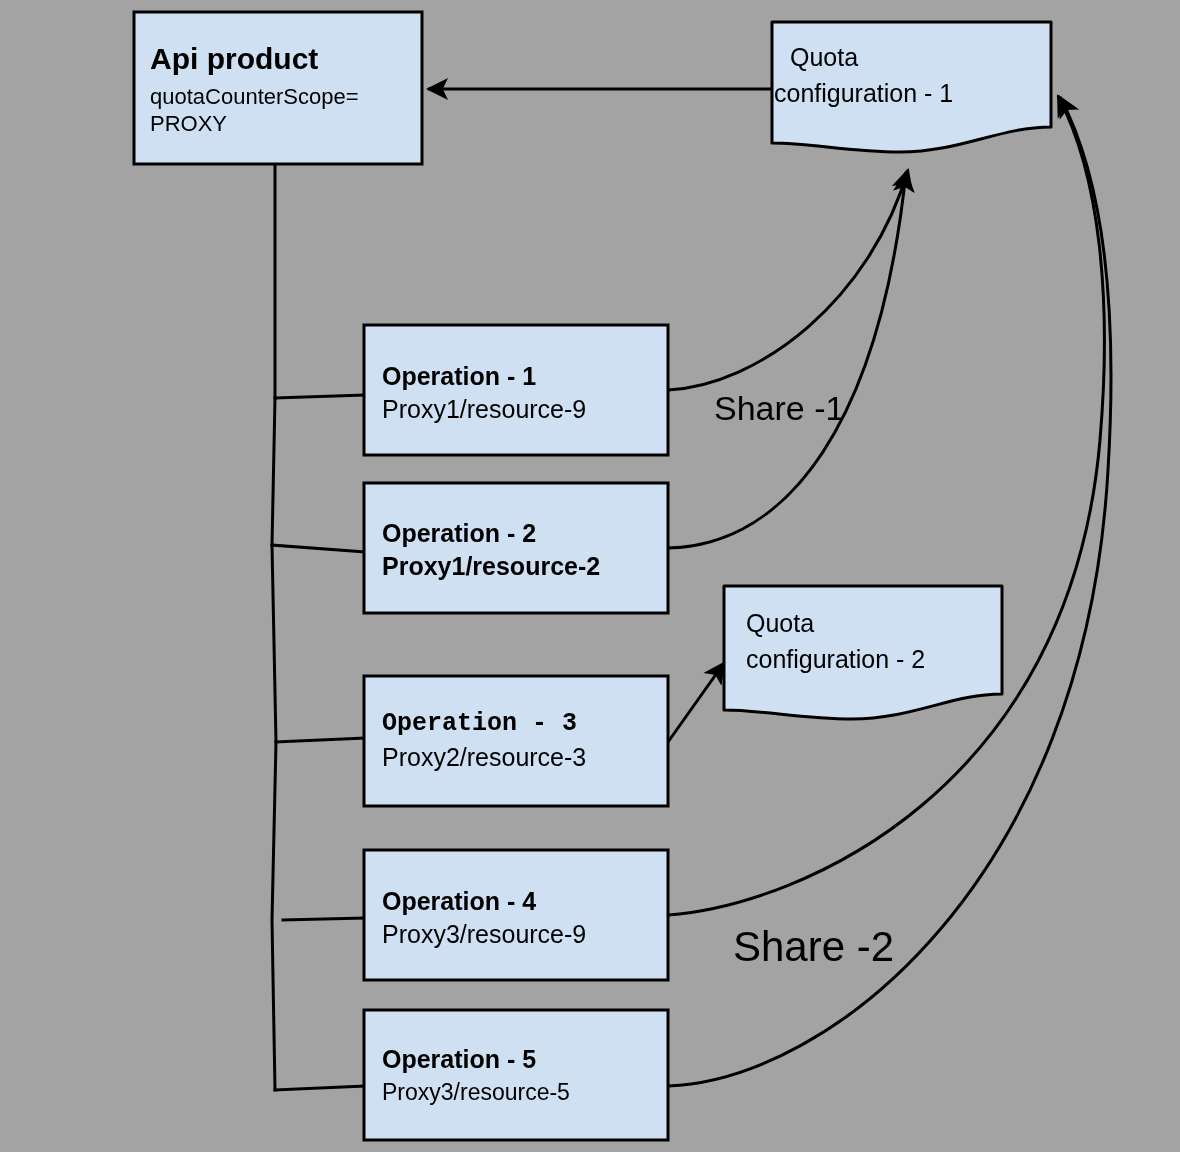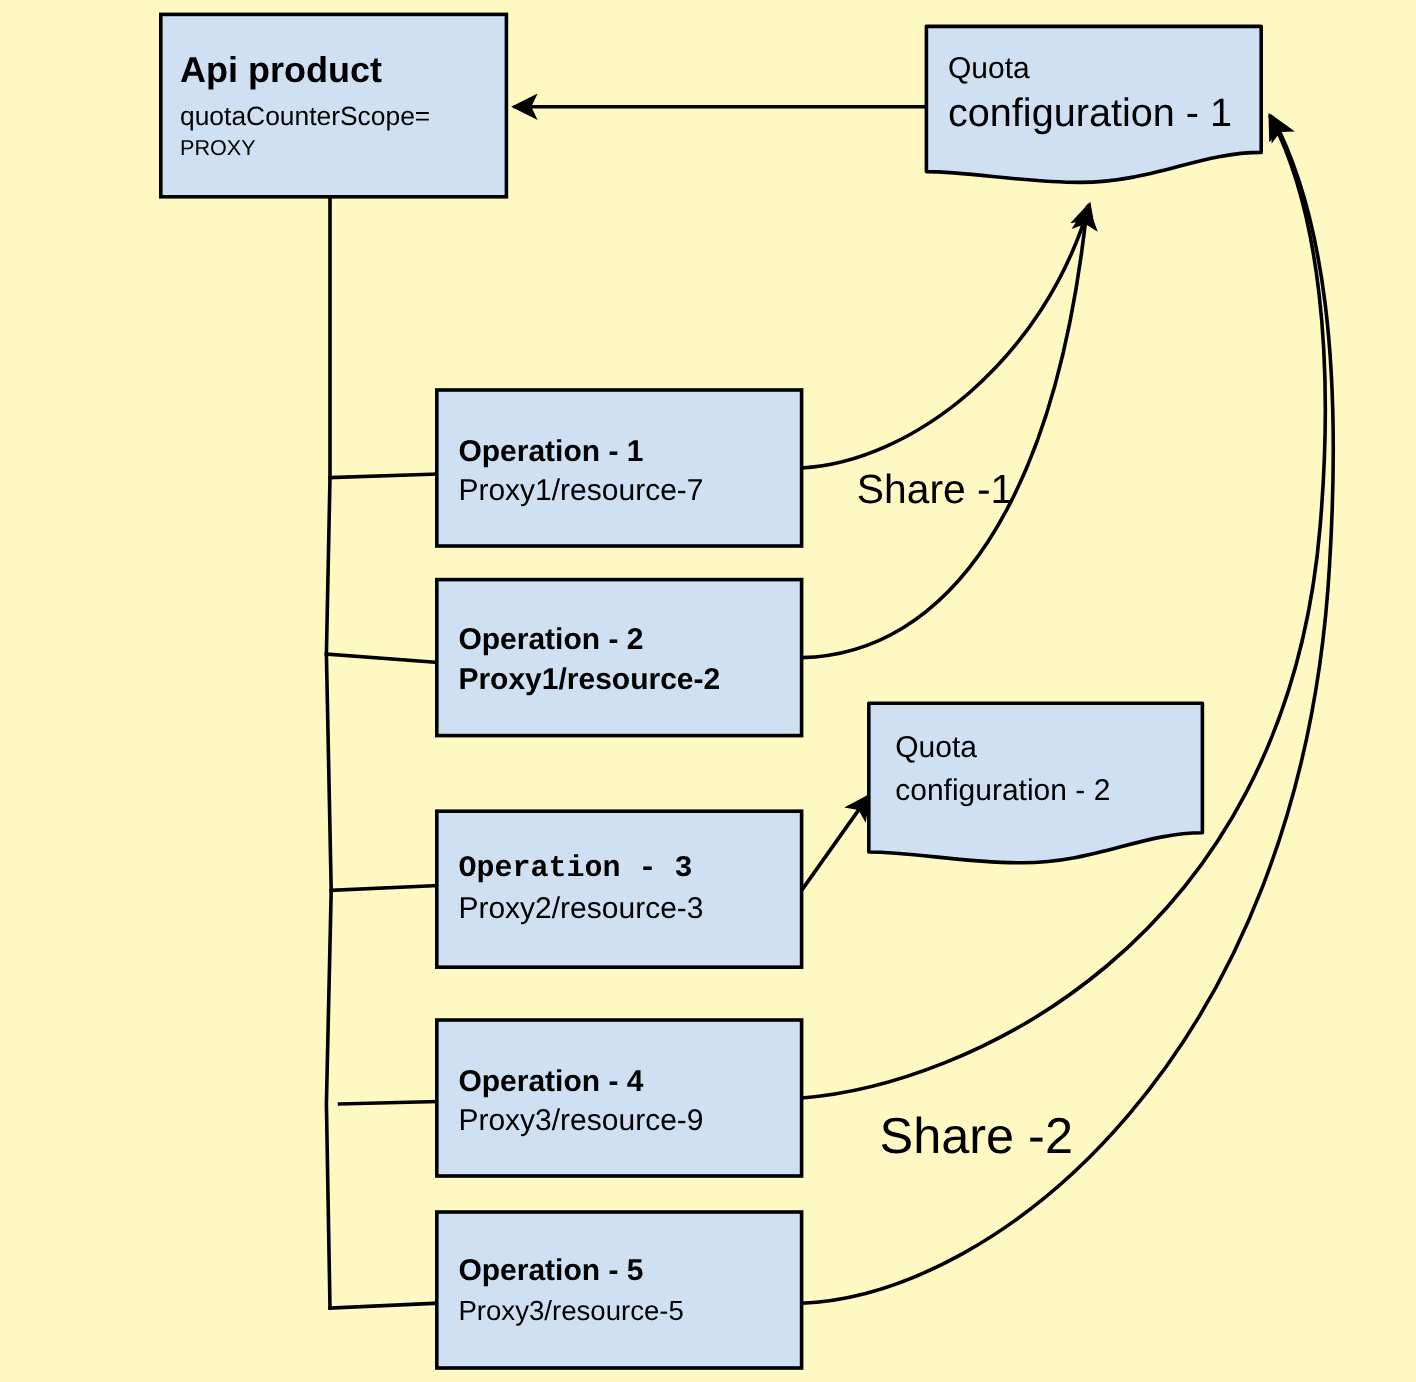--- a/index.html
+++ b/index.html
@@ -11,21 +11,21 @@
   body {
     font-family: "Liberation Sans", sans-serif;
     width: 1180px;
     height: 1152px;
     overflow: hidden;
   }
   #diagram-root {
     position: relative;
     width: 1180px;
     height: 1152px;
-    background: #fef9c3;
+    background: #a3a3a3;
   }
   svg.layer {
     position: absolute;
     left: 0;
     top: 0;
     width: 1180px;
     height: 1152px;
   }
   .node-text {
     position: absolute;
@@ -95,30 +95,30 @@
 
     <rect x="364" y="325" width="304" height="130" fill="#cfe0f3" stroke="#000000" stroke-width="3"></rect>
     <rect x="364" y="483" width="304" height="130" fill="#cfe0f3" stroke="#000000" stroke-width="3"></rect>
     <rect x="364" y="676" width="304" height="130" fill="#cfe0f3" stroke="#000000" stroke-width="3"></rect>
     <rect x="364" y="850" width="304" height="130" fill="#cfe0f3" stroke="#000000" stroke-width="3"></rect>
     <rect x="364" y="1010" width="304" height="130" fill="#cfe0f3" stroke="#000000" stroke-width="3"></rect>
   </svg>
 
   <div class="node-text t-title" style="left:150px; top:42px; font-size:30px; line-height:34px;">Api product</div>
   <div class="node-text t-sub" style="left:150px; top:83px; font-size:22px; line-height:27px;">quotaCounterScope=</div>
-  <div class="node-text t-sub" style="left:150px; top:110px; font-size:18px; line-height:27px;">PROXY</div>
+  <div class="node-text t-sub" style="left:150px; top:110px; font-size:22px; line-height:27px;">PROXY</div>
 
   <div class="node-text t-sub" style="left:790px; top:42px; font-size:25px; line-height:31px;">Quota</div>
-  <div class="node-text t-sub" style="left:790px; top:78px; font-size:33px; line-height:31px;">configuration - 1</div>
+  <div class="node-text t-sub" style="left:774px; top:78px; font-size:25px; line-height:31px;">configuration - 1</div>
 
   <div class="node-text t-sub" style="left:746px; top:608px; font-size:25px; line-height:31px;">Quota</div>
   <div class="node-text t-sub" style="left:746px; top:644px; font-size:25px; line-height:31px;">configuration - 2</div>
 
   <div class="node-text t-title" style="left:382px; top:361px; font-size:25px; line-height:30px;">Operation - 1</div>
-  <div class="node-text t-sub" style="left:382px; top:394px; font-size:25px; line-height:30px;">Proxy1/resource-7</div>
+  <div class="node-text t-sub" style="left:382px; top:394px; font-size:25px; line-height:30px;">Proxy1/resource-9</div>
 
   <div class="node-text t-title" style="left:382px; top:518px; font-size:25px; line-height:30px;">Operation - 2</div>
   <div class="node-text t-sub" style="left:382px; top:551px; font-size:25px; line-height:30px;font-weight:bold;">Proxy1/resource-2</div>
 
   <div class="node-text t-title" style="left:382px; top:709px; font-size:25px; line-height:30px;font-family:Liberation Mono, monospace;">Operation - 3</div>
   <div class="node-text t-sub" style="left:382px; top:742px; font-size:25px; line-height:30px;">Proxy2/resource-3</div>
 
   <div class="node-text t-title" style="left:382px; top:886px; font-size:25px; line-height:30px;">Operation - 4</div>
   <div class="node-text t-sub" style="left:382px; top:919px; font-size:25px; line-height:30px;">Proxy3/resource-9</div>
 

